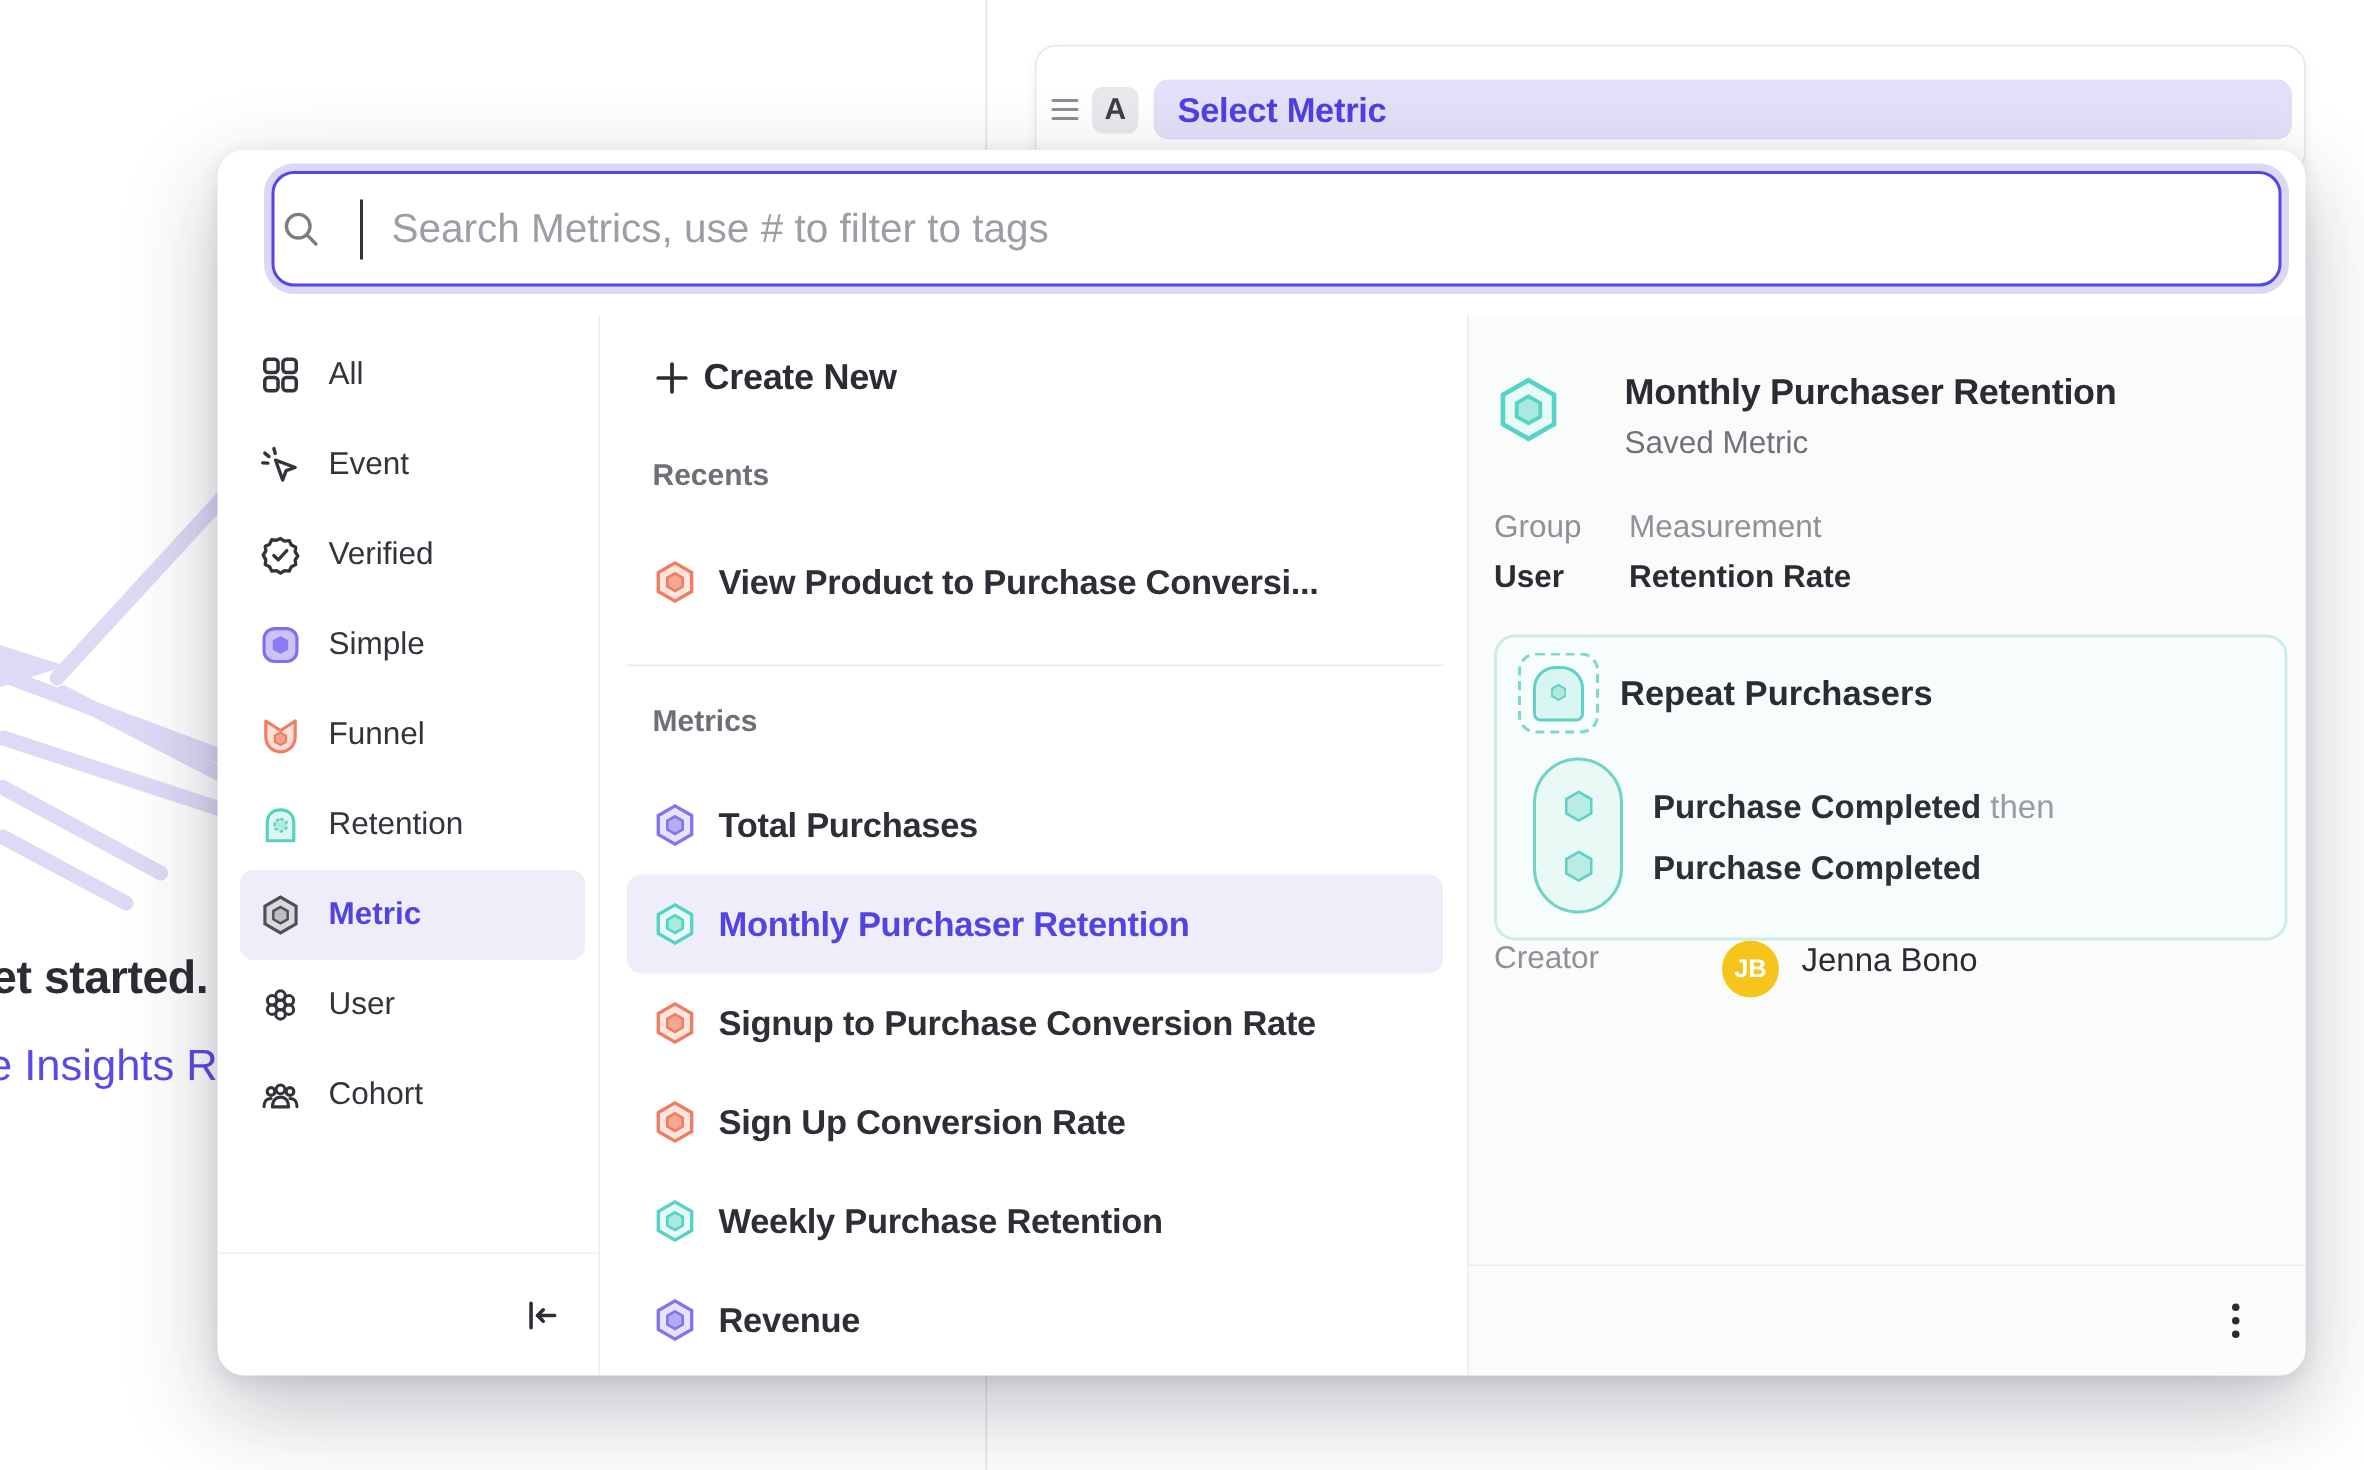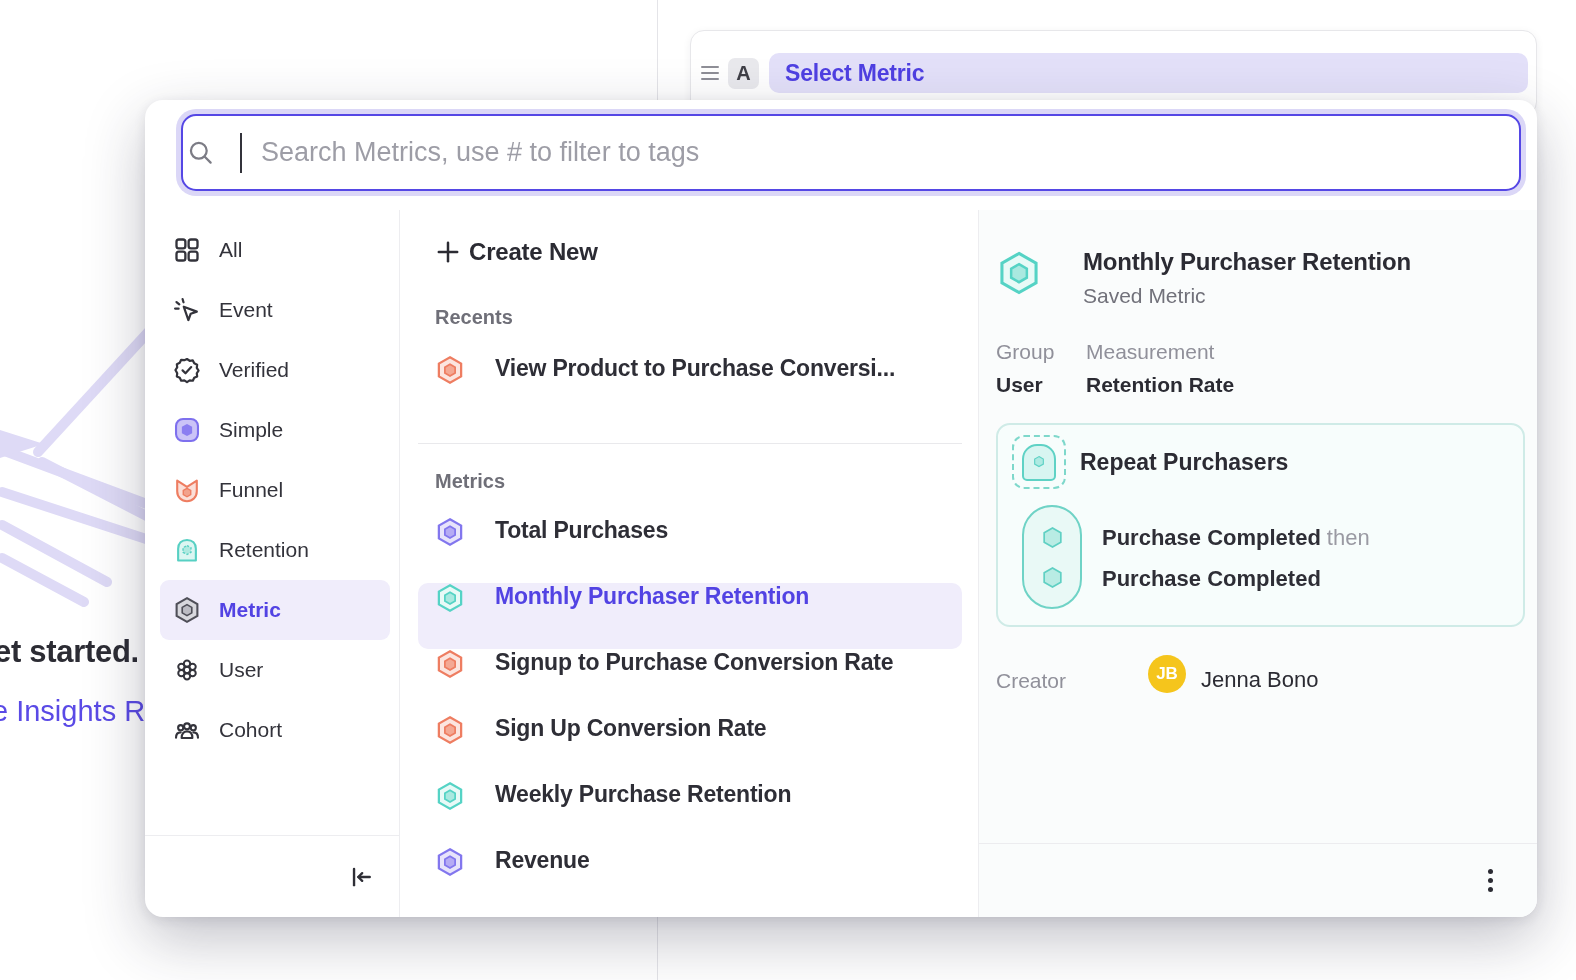--- a/index.html
+++ b/index.html
@@ -51,21 +51,21 @@
   .filter-item.selected { background:#f0edfb; color:#5243e3; font-weight:600; }
   .filter-item .ic { width:28px; height:28px; flex:none; display:flex; }
   .formula-glyph { font-size:24px; font-style:italic; font-weight:600; color:#2e2e36; font-family:"Liberation Serif", serif; line-height:28px; }
   .sidebar-footer { height:82px; flex:none; border-top:1px solid #ededf0;
     display:flex; align-items:center; justify-content:flex-end; padding-right:26px; }
   
   .col-list { flex:1; padding:14px 16px 0 18px; overflow:hidden; display:flex; flex-direction:column; }
   .create-row { height:56px; display:flex; align-items:center; gap:8px; padding-left:17px;
     font-size:24px; font-weight:700; color:#2b2b33; letter-spacing:-0.2px; cursor:pointer; }
   .section-label { margin:26px 0 0 17px; font-size:20px; color:#6f6f78; font-weight:600; }
-  .metric-row { height:66px; display:flex; align-items:flex-start; gap:30px; padding-left:17px;
+  .metric-row { height:66px; display:flex; align-items:center; gap:14px; padding-left:17px;
     border-radius:10px; font-size:23px; font-weight:600; color:#2e2e36; letter-spacing:-0.2px; cursor:pointer; }
   .metric-row.recent { margin-top:26px; }
   .metric-row.first { margin-top:24px; }
   .metric-row.selected { background:#f0edfb; color:#5243e3; }
   .metric-row .hx { width:30px; height:30px; flex:none; }
   .list-divider { height:1px; background:#e9e9ec; margin-top:22px; flex:none; }
   
   .col-detail { width:559px; flex:none; background:#fafcfc; border-left:1px solid #ededf0; display:flex; flex-direction:column; }
   .detail-body { flex:1; padding:38px 15px 0 17px; }
   .detail-head { display:flex; align-items:flex-start; }
@@ -83,21 +83,21 @@
     border:2px dashed #7ed8cb; border-radius:12px; display:flex; align-items:center; justify-content:center; }
   .arch { width:34px; height:37px; background:#d8f5f1; border:2px solid #5fd2c5;
     border-radius:15px 15px 5px 5px; display:flex; align-items:center; justify-content:center; }
   .repeat-title { position:absolute; left:82px; top:24px; font-size:23px; font-weight:700; color:#2b2b33; }
   .capsule { position:absolute; left:24px; top:80px; width:60px; height:104px;
     border:2px solid #6fd3c6; border-radius:32px; background:#e9f9f6;
     display:flex; flex-direction:column; align-items:center; justify-content:center; gap:13px; }
   .step-line-1 { position:absolute; left:104px; top:100px; font-size:22px; font-weight:600; color:#2e2e36; }
   .step-line-1 .conn { font-weight:400; color:#9a9aa3; margin-left:6px; }
   .step-line-2 { position:absolute; left:104px; top:141px; font-size:22px; font-weight:600; color:#2e2e36; }
-  .creator-row { margin-top:28px; display:flex; align-items:flex-end; }
+  .creator-row { display:flex; align-items:flex-start; }
   .creator-label { width:152px; font-size:21px; color:#90909a; }
   .avatar { width:38px; height:38px; border-radius:50%; background:#f5c51c; color:#fff;
     display:flex; align-items:center; justify-content:center; font-size:17px; font-weight:700; flex:none; }
   .creator-name { margin-left:15px; font-size:22px; font-weight:500; color:#2b2b33; }
   .detail-footer { height:74px; flex:none; border-top:1px solid #ececef;
     display:flex; align-items:center; justify-content:flex-end; padding-right:38px; }
   .kebab { display:flex; flex-direction:column; gap:4px; cursor:pointer; padding:6px; }
   .kebab i { width:5px; height:5px; border-radius:50%; background:#2b2b33; }
   
   .hx-purple .o { fill:#e7e3fb; stroke:#8276ee; } .hx-purple .i { fill:#b5aaf4; stroke:#8276ee; }

